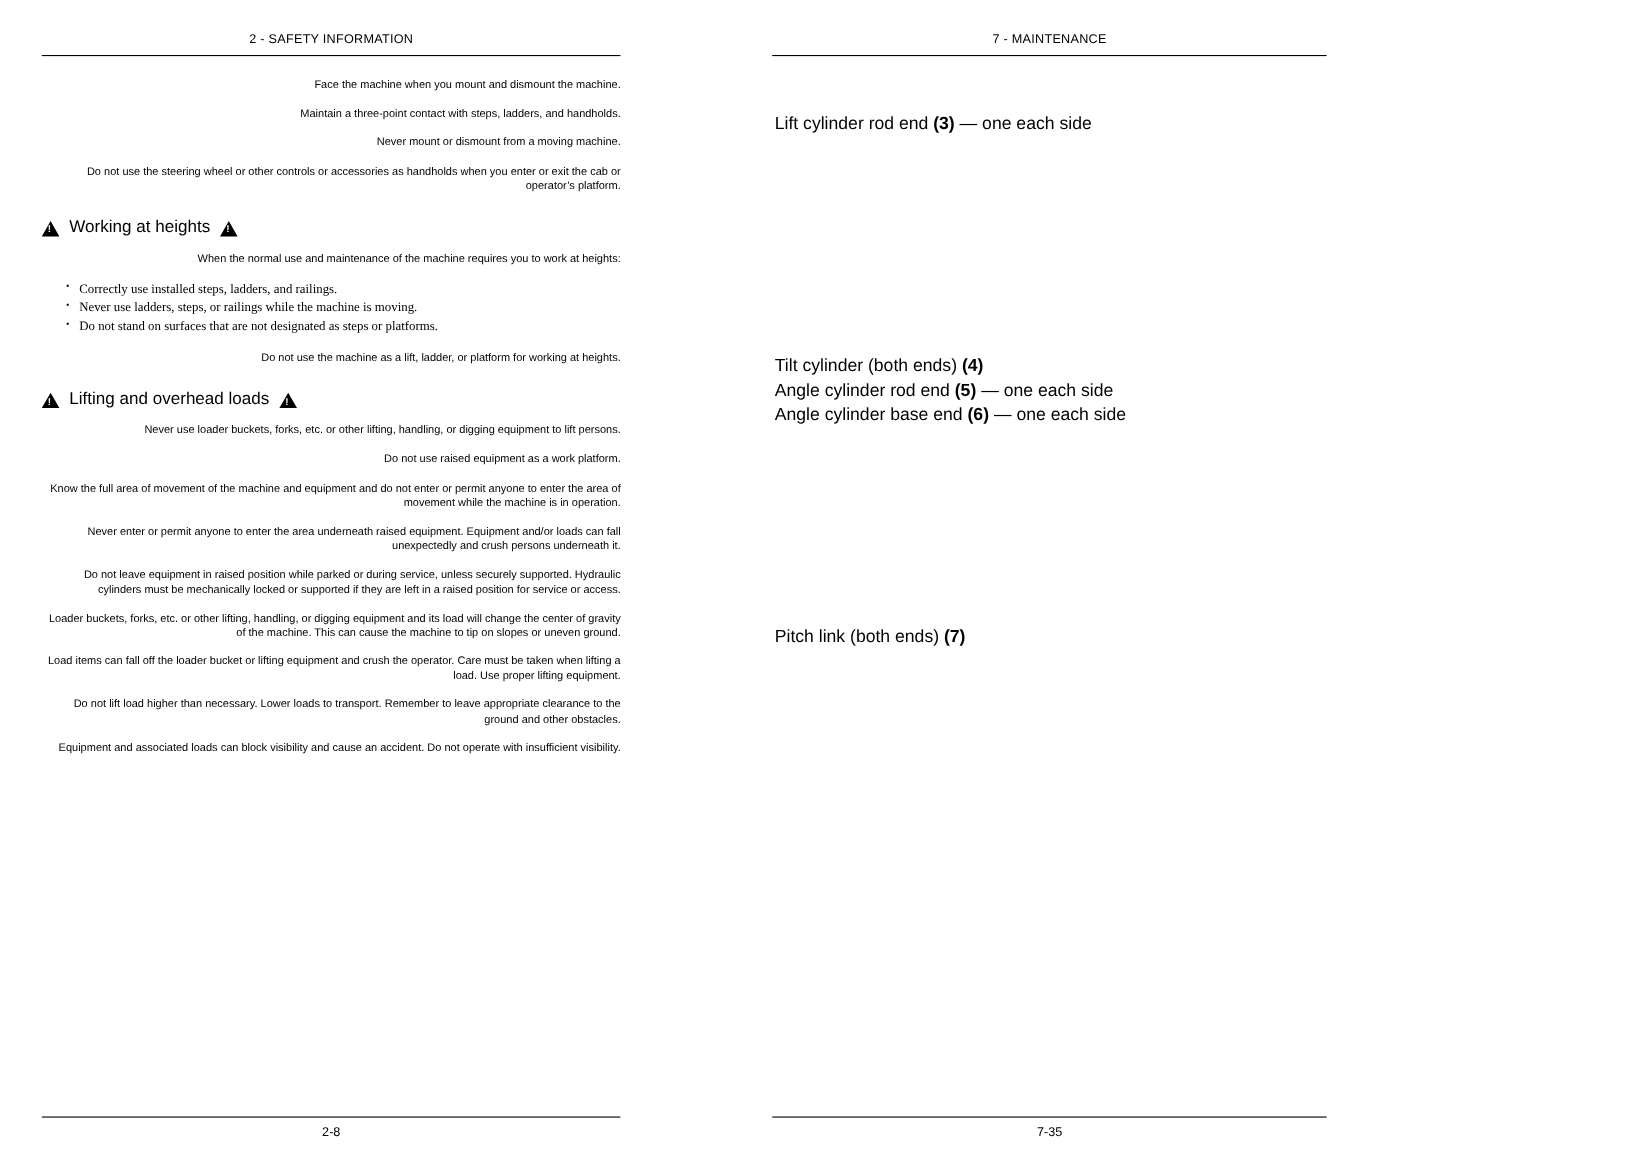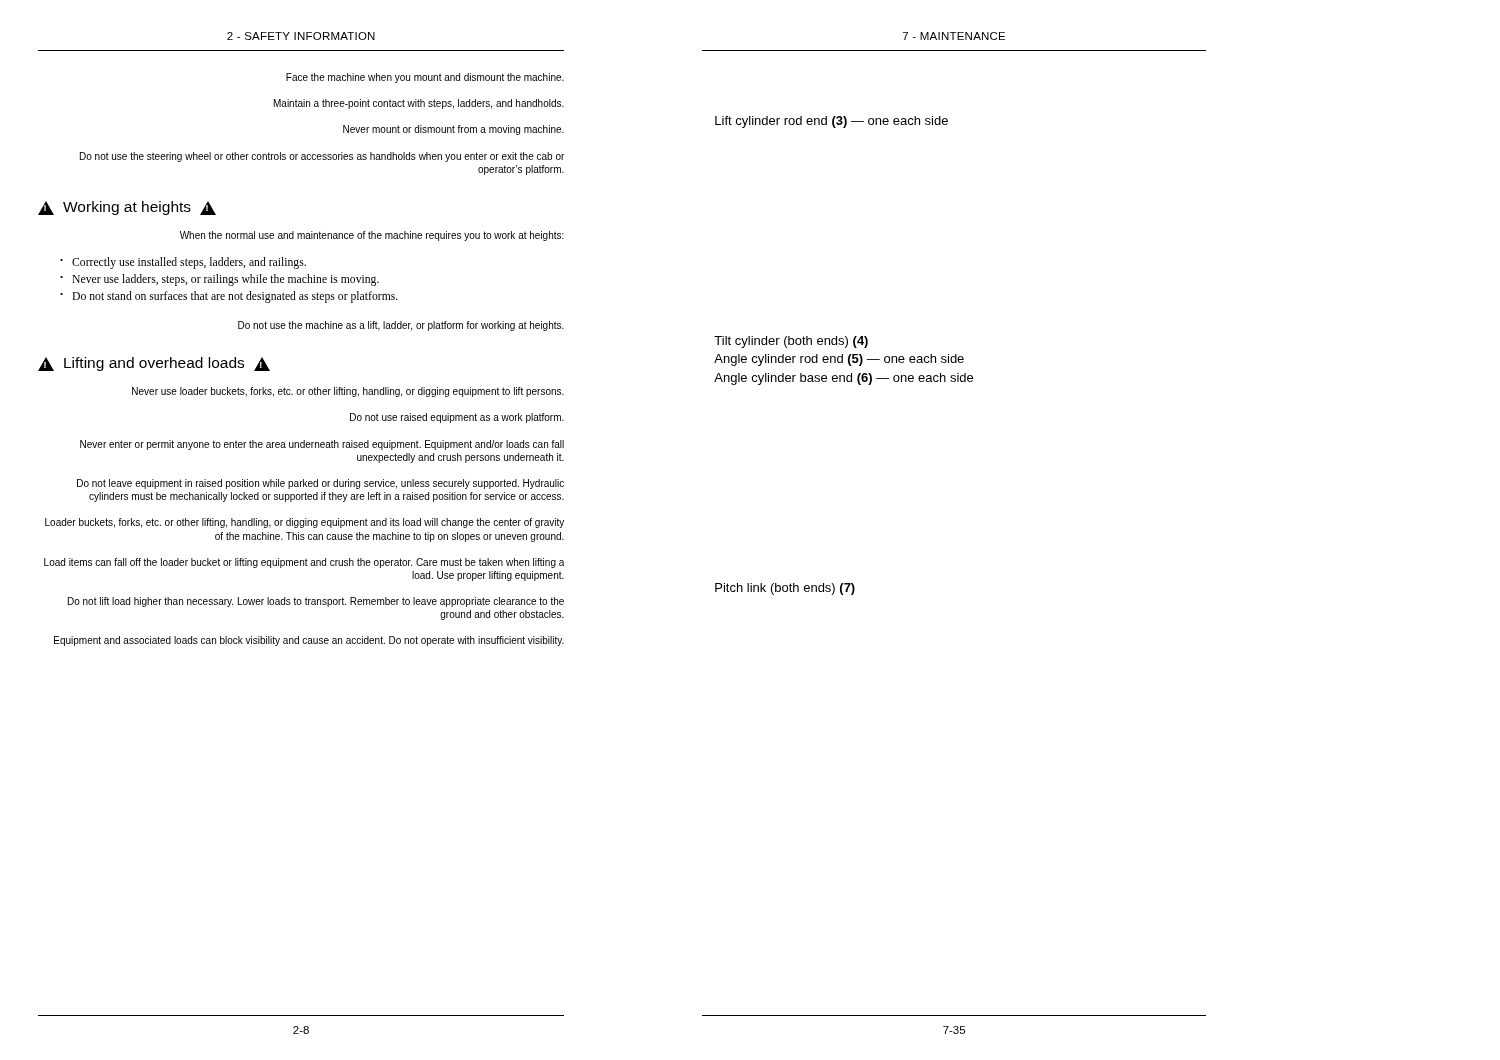--- a/index.html
+++ b/index.html
@@ -111,23 +111,23 @@
   ul.bullets li::before {
     content: "\2022";
     position: absolute;
     left: 0;
     top: -1px;
     font-size: 9px;
   }
 
   
   .cap-block {
-    font-size: 13px;
+    font-size: 16px;
     line-height: 1.42;
-    margin: 12px;
+    margin: 2px;
   }
   .cap-block b { font-weight: bold; }
   .watermark {
     position: absolute;
     left: 470px;
     top: 498px;
     font-size: 43px;
     font-weight: bold;
     color: #e8b321;
     letter-spacing: -0.5px;
@@ -165,20 +165,21 @@
     <p class="body">Do not use the machine as a lift, ladder, or platform for working at heights.</p>
 
     <h2 class="sec">
       <span class="warn-tri"></span>
       <span>Lifting and overhead loads</span>
       <span class="warn-tri"></span>
     </h2>
 
     <p class="body">Never use loader buckets, forks, etc. or other lifting, handling, or digging equipment to lift persons.</p>
     <p class="body">Do not use raised equipment as a work platform.</p>
+    <p class="body">Know the full area of movement of the machine and equipment and do not enter or permit anyone to enter the area of movement while the machine is in operation.</p>
     <p class="body">Never enter or permit anyone to enter the area underneath raised equipment.  Equipment and/or loads can fall unexpectedly and crush persons underneath it.</p>
     <p class="body">Do not leave equipment in raised position while parked or during service, unless securely supported.  Hydraulic cylinders must be mechanically locked or supported if they are left in a raised position for service or access.</p>
     <p class="body">Loader buckets, forks, etc. or other lifting, handling, or digging equipment and its load will change the center of gravity of the machine.  This can cause the machine to tip on slopes or uneven ground.</p>
     <p class="body">Load items can fall off the loader bucket or lifting equipment and crush the operator.  Care must be taken when lifting a load.  Use proper lifting equipment.</p>
     <p class="body">Do not lift load higher than necessary.  Lower loads to transport.  Remember to leave appropriate clearance to the ground and other obstacles.</p>
     <p class="body">Equipment and associated loads can block visibility and cause an accident.  Do not operate with insufficient visibility.</p>
 
     <div class="footer">
       <div class="footer-rule"></div>
       <div class="footer-num">2-8</div>

